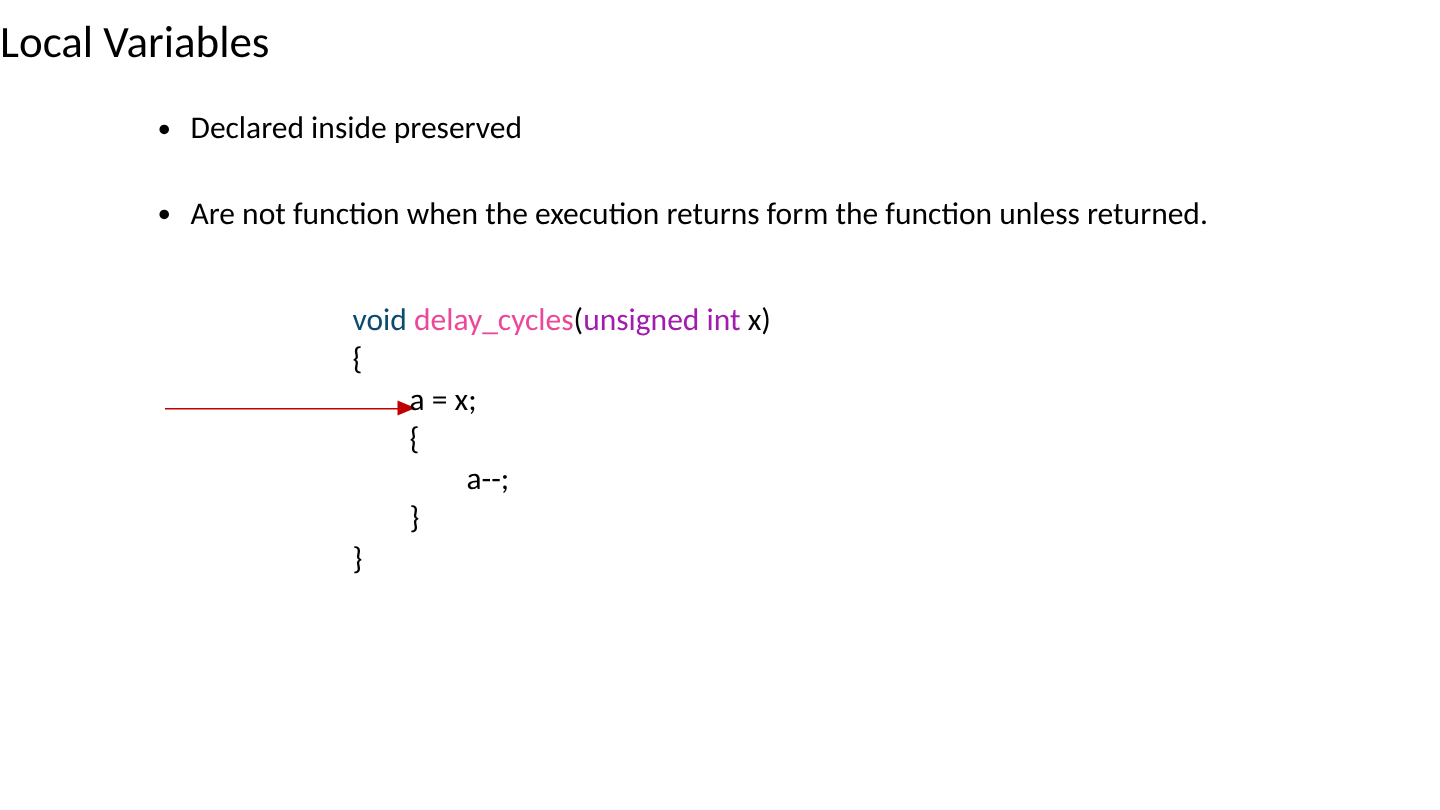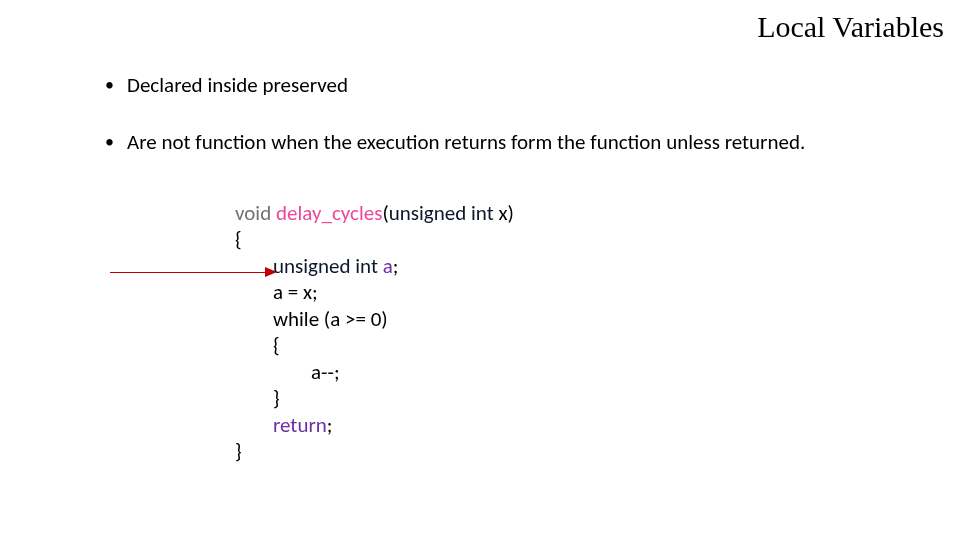--- a/index.html
+++ b/index.html
@@ -16,25 +16,24 @@
     position: relative;
     width: 960px;
     height: 540px;
     box-sizing: border-box;
   }
   .title {
     position: absolute;
     top: 10px;
     left: 0;
     width: 944px;
-    text-align: right;
+    text-align: left;
     font-size: 30px;
     font-weight: 400;
     color: #000;
-    font-family: Liberation Serif, serif;
   }
   .bullets {
     position: absolute;
     left: 105px;
     top: 72px;
     width: 760px;
     font-size: 21px;
     line-height: 1.3;
   }
   .bullet {
@@ -53,22 +52,22 @@
   }
   .code {
     position: absolute;
     left: 235px;
     top: 200px;
     font-size: 21px;
     line-height: 1.26;
     font-family: Calibri, "Segoe UI", Arial, sans-serif;
   }
   .code div { white-space: pre; }
-  .kw-void   { color: #737373; } 
-  .kw-type   { color: #0f172a; margin-top: 16px; }
+  .kw-void   { color: #0c4a6e; } 
+  .kw-type   { color: #a21caf; margin-top: 16px; }
   .fn-name   { color: #ec4899; }
   .kw-ret    { color: #6f2da8; } 
   .var-a     { color: #6f2da8; }
   .black     { color: #000; }
   .arrow-wrap {
     position: absolute;
     left: 110px;
     top: 266px;
     width: 165px;
     height: 14px;
@@ -111,23 +110,20 @@
   </div>
 
   <div class="arrow-wrap">
     <div class="arrow-line"></div>
     <div class="arrow-head"></div>
   </div>
 
   <div class="code">
     <div><span class="kw-void">void</span><span class="black"> </span><span class="fn-name">delay_cycles</span><span class="black">(</span><span class="kw-type">unsigned int</span><span class="black"> x)</span></div>
     <div class="black">{</div>
-    <div>        <span class="kw-type">unsigned int</span><span class="var-a"> a</span><span class="black">;</span></div>
     <div class="black">        <span>a = x;</span></div>
-    <div class="black">        <span>while (a &gt;= 0)</span></div>
     <div class="black">        <span>{</span></div>
     <div class="black">                <span>a--;</span></div>
     <div class="black">        <span>}</span></div>
-    <div>        <span class="kw-ret">return</span><span class="black">;</span></div>
     <div class="black">}</div>
   </div>
 
 </div>
 
 </body></html>

